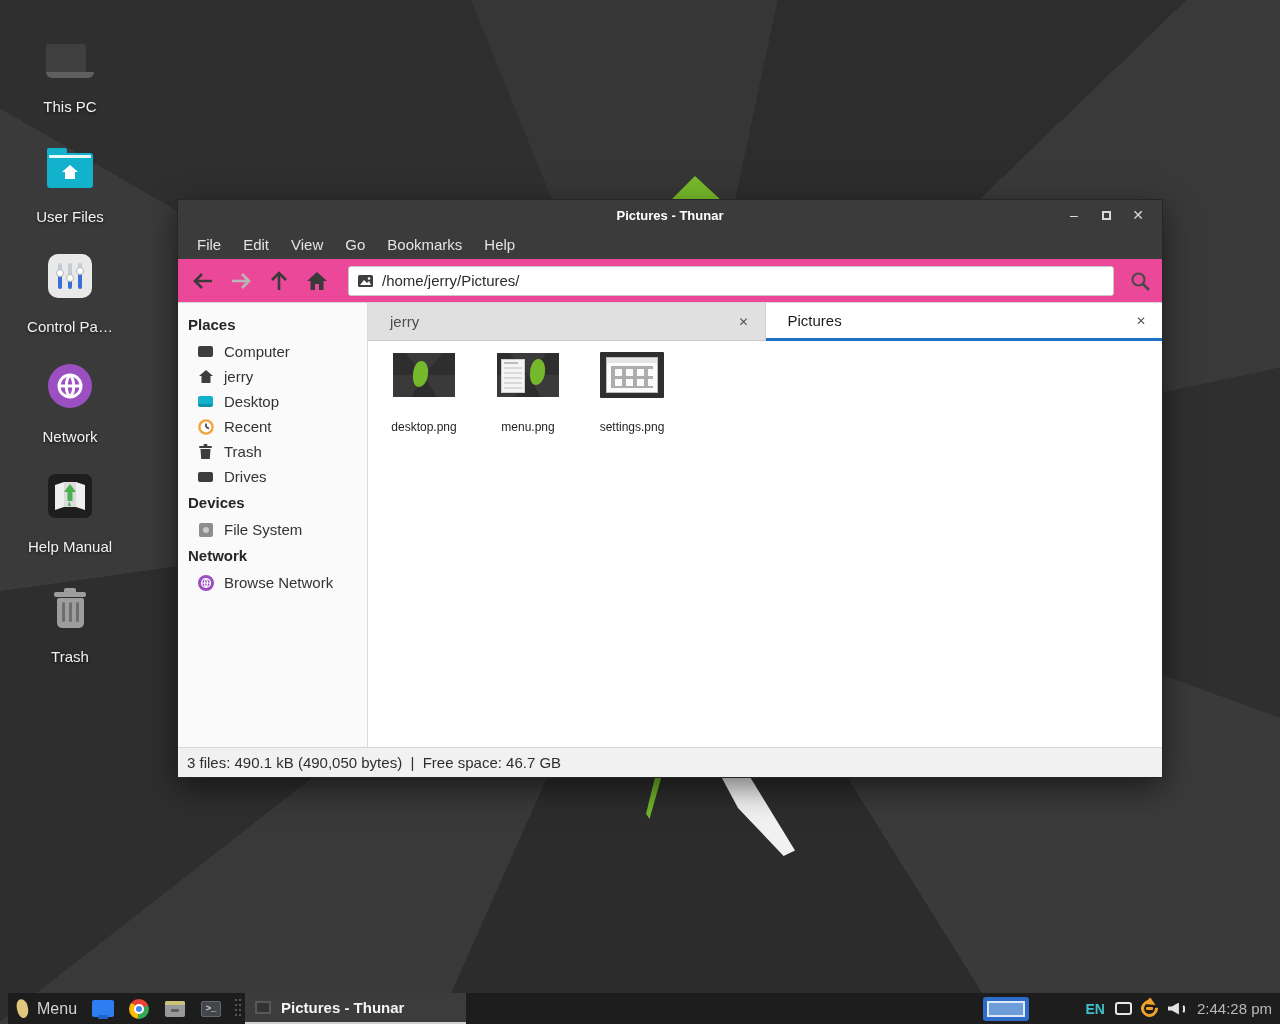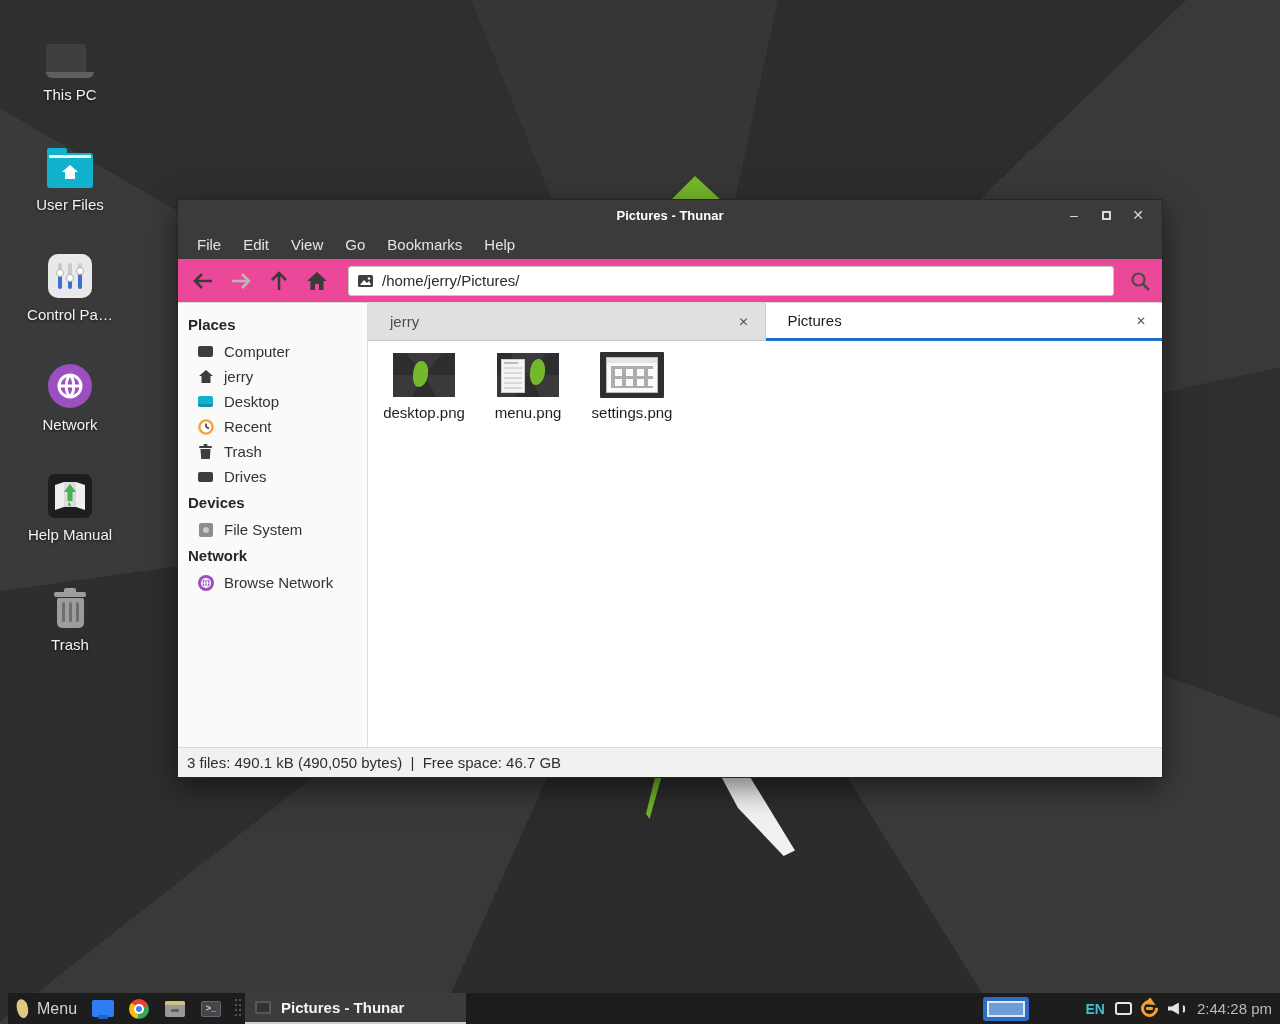--- a/index.html
+++ b/index.html
@@ -17,21 +17,21 @@
     background:#76b82b; clip-path:polygon(48% 0,100% 100%,0 100%); }
   .wp-green-sliver { position:absolute; left:646px; top:775px; width:16px; height:44px;
     background:#6fb52a; clip-path:polygon(60% 0,100% 0,22% 100%,0 88%); }
   .wp-white-streak { position:absolute; left:700px; top:776px; width:95px; height:80px;
     background:#f1f1f1; clip-path:polygon(22% 0,52% 0,100% 93%,88% 100%,40% 40%); }
 
   
   .dicon { position:absolute; left:15px; width:110px; height:104px; display:flex;
     flex-direction:column; align-items:center; }
   .di-art { height:52px; display:flex; align-items:flex-end; justify-content:center; }
-  .di-label { margin-top:8px; font-size:15px; color:#f2f2f2; text-shadow:0 1px 3px rgba(0,0,0,.7); }
+  .di-label { margin-top:20px; font-size:15px; color:#f2f2f2; text-shadow:0 1px 3px rgba(0,0,0,.7); }
 
   .pc-screen { width:40px; height:28px; background:#3f3f3f; border-radius:3px 3px 0 0; }
   .pc-base  { width:48px; height:6px; background:#5f5f5f; border-radius:0 0 6px 6px; margin:0 auto; }
 
   .folder-big { position:relative; width:46px; height:35px; background:#12b2cc; border-radius:3px; }
   .folder-big::before { content:""; position:absolute; top:-5px; left:0; width:20px; height:6px;
     background:#12b2cc; border-radius:2px 2px 0 0; }
   .folder-big::after { content:""; position:absolute; top:2px; left:2px; right:2px; height:3px;
     background:rgba(255,255,255,.9); border-radius:1px; }
   .folder-big svg { position:absolute; left:50%; top:55%; transform:translate(-50%,-50%); }
@@ -103,21 +103,21 @@
   .tabbar { height:38px; display:flex; flex:0 0 38px; background:#e2e2e2; }
   .tab { flex:1; display:flex; align-items:center; padding:0 13px 0 22px; font-size:15px;
     color:#4d4d4d; background:#e0e0e0; border-right:1px solid #cecece; border-bottom:1px solid #c9c9c9; }
   .tab.active { background:#fff; color:#1c1c1c; border-bottom:3px solid #1f6fc4; border-right:none; }
   .tab-label { flex:1; }
   .tab-close { color:#555; font-size:12px; padding:2px 3px; }
 
   .files { flex:1; display:flex; align-items:flex-start; padding:9px 6px; gap:4px; }
   .file { width:100px; display:flex; flex-direction:column; align-items:center; padding-top:2px; }
   .thumb { height:46px; display:flex; align-items:center; justify-content:center; }
-  .file-label { margin-top:6px; font-size:15px; color:#1f1f1f; }
+  .file-label { margin-top:22px; font-size:12px; color:#1f1f1f; }
   .th-desktop { position:relative; width:62px; height:44px; background:#353535; border-radius:1px;
     overflow:hidden; }
   .th-desktop::before { content:""; position:absolute; inset:0;
     background:conic-gradient(from 0deg at 50% 50%, #3a3a3a 0 40deg, #2e2e2e 40deg 90deg,
       #3a3a3a 90deg 150deg, #2d2d2d 150deg 210deg, #393939 210deg 270deg, #2e2e2e 270deg 320deg, #3a3a3a 320deg); }
   .th-leaf { position:absolute; left:20px; top:8px; width:15px; height:26px; background:#76b82b;
     border-radius:50% 60% 55% 50% / 45% 55% 50% 60%; transform:rotate(10deg); }
   .th-menu-panel { position:absolute; left:4px; top:6px; width:24px; height:34px; background:#f4f4f4;
     border:1px solid #cfcfcf; }
   .th-menu-panel::before { content:""; position:absolute; left:2px; top:2px; width:14px; height:2px; background:#bbb; }

